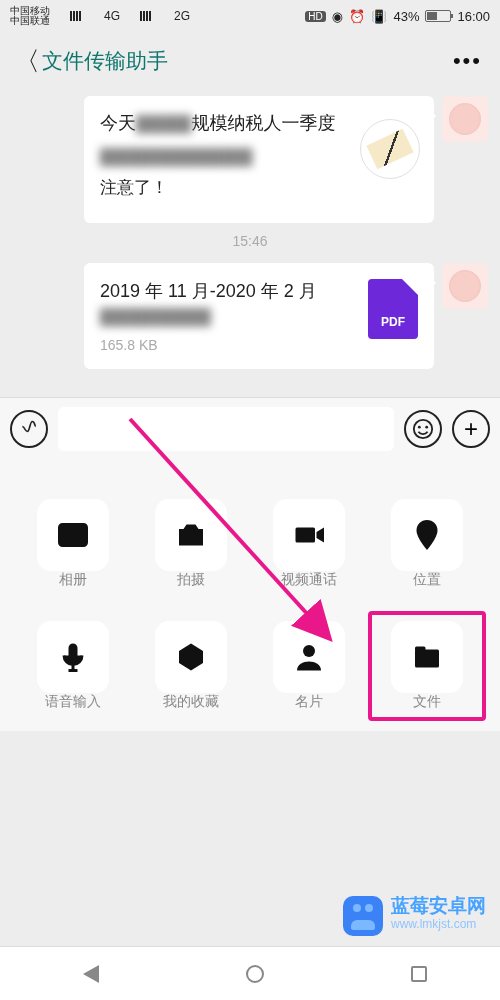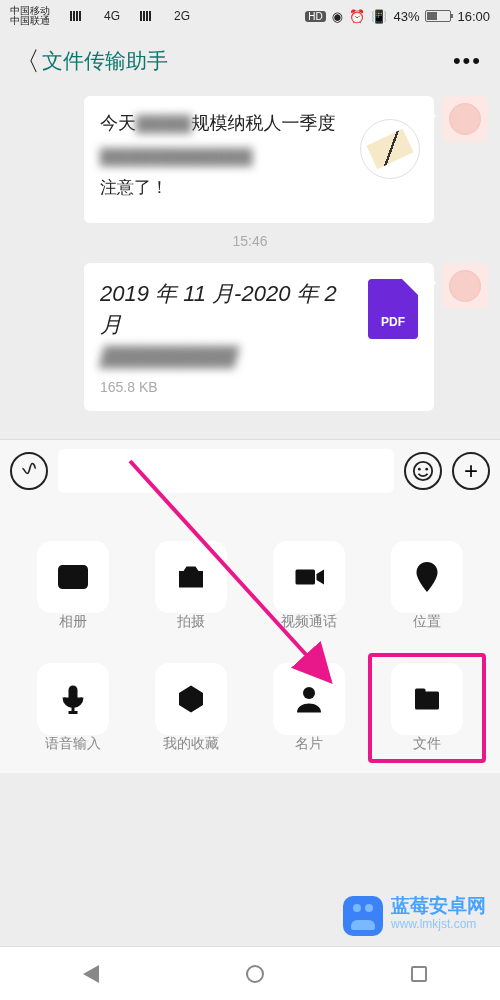--- a/index.html
+++ b/index.html
@@ -26,21 +26,21 @@
   .article-sub { font-size:17px; color:#222; margin-bottom:10px;}
   .blur { filter: blur(4px); display:inline-block; color:#888;}
   .article-thumb { width:60px; height:60px; border-radius:50%; background:#fff; border:1px solid #e0e0e0; position:absolute; right:14px; bottom:44px; display:flex;align-items:center;justify-content:center;}
   .article-thumb-inner{width:40px;height:26px;background:linear-gradient(135deg,#f5e9c8 50%,#333 50% 55%,#f5e9c8 55%);transform:rotate(-25deg);}
   .article-src { display:flex; align-items:center; gap:6px; font-size:13px; color:#999; margin-top:10px; border-top:1px solid #f0f0f0; padding-top:8px;}
   .src-ico{width:16px;height:16px;border-radius:50%;background:#3b7cc4;display:inline-block;}
   .time-sep { text-align:center; font-size:14px; color:#aaa; margin: 10px 0 14px 0;}
   .file-bubble { background:#fff; border-radius:6px; padding:16px; width:350px; position:relative; display:flex; align-items:flex-start; gap:12px;}
   .file-bubble::after{content:"";position:absolute;right:-8px;top:14px;border:6px solid transparent;border-left-color:#fff;}
   .file-text{flex:1;}
-  .file-name{font-size:22px;color:#222;line-height:1.4;margin-bottom:4px;font-style:italic;}
+  .file-name{font-size:18px;color:#222;line-height:1.4;margin-bottom:4px;}
   .file-size{font-size:14px;color:#aaa;margin-top:8px;}
   .pdf-icon{width:50px;height:60px;background:#6d28d9;border-radius:4px;position:relative;flex-shrink:0;}
   .pdf-icon::before{content:"";position:absolute;top:0;right:0;border:8px solid transparent;border-top-color:#fff;border-right-color:#fff;}
   .pdf-icon span{position:absolute;bottom:10px;left:0;right:0;text-align:center;color:#fff;font-size:12px;font-weight:600;}
   .input-bar{background:#f7f7f7;border-top:1px solid #ddd;height:62px;display:flex;align-items:center;padding:0 10px;gap:10px;}
   .round-btn{width:38px;height:38px;border:2px solid #222;border-radius:50%;display:flex;align-items:center;justify-content:center;flex-shrink:0;}
   .text-field{flex:1;height:44px;background:#fff;border-radius:6px;}
   .plus{font-size:24px;line-height:1;}
   .attach-panel{background:#f7f7f7;padding:40px 24px 20px 24px; position:relative;}
   .attach-grid{display:grid;grid-template-columns:repeat(4,1fr);gap:32px 20px;}

